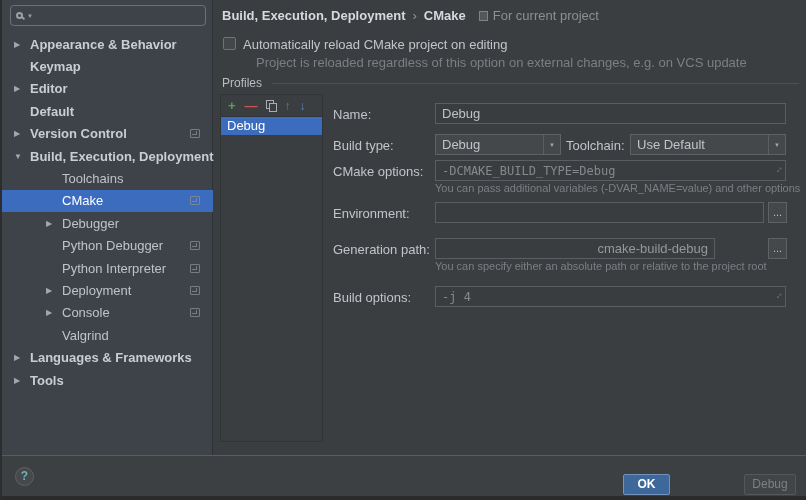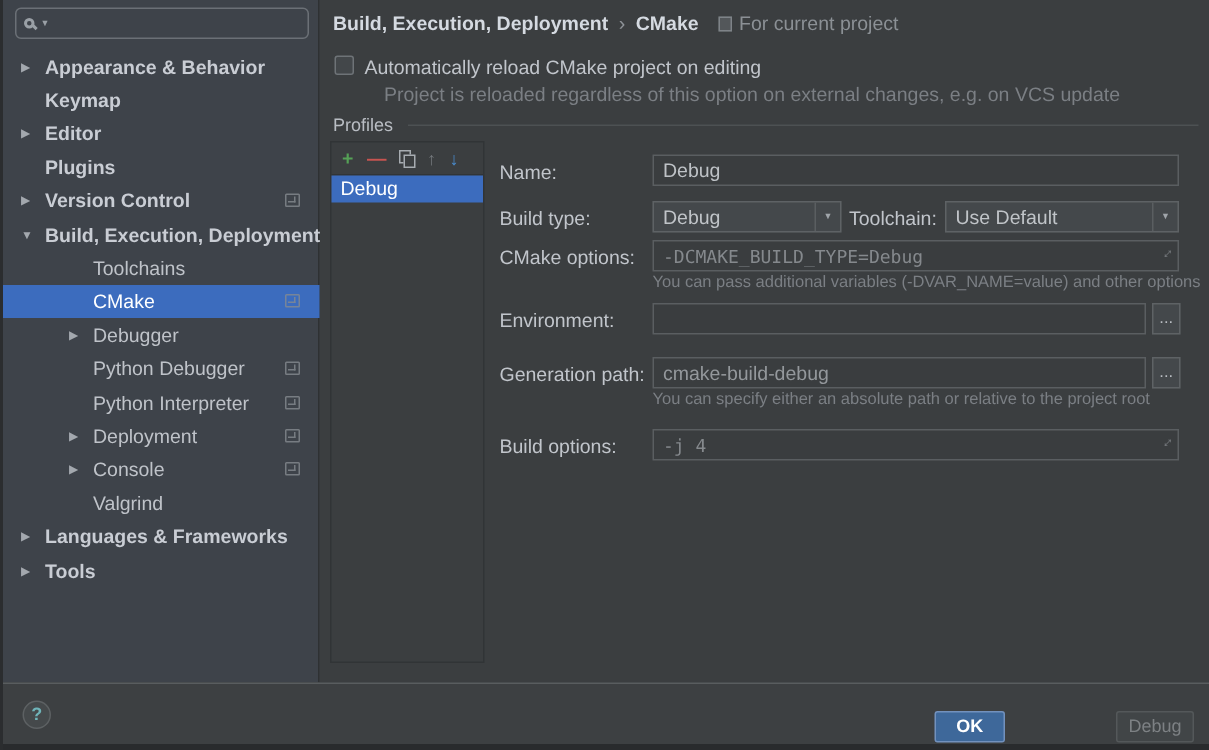--- a/index.html
+++ b/index.html
@@ -98,21 +98,21 @@
       <div class="t-row grp">
         <span class="tri"></span>
         <span class="t-label">Keymap</span>
       </div>
       <div class="t-row grp">
         <span class="tri">▶</span>
         <span class="t-label">Editor</span>
       </div>
       <div class="t-row grp">
         <span class="tri"></span>
-        <span class="t-label">Plugins</span>
+        <span class="t-label">Default</span>
       </div>
       <div class="t-row grp">
         <span class="tri">▶</span>
         <span class="t-label">Version Control</span>
         <span class="proj-badge"></span>
       </div>
       <div class="t-row grp">
         <span class="tri">▼</span>
         <span class="t-label">Build, Execution, Deployment</span>
       </div>
@@ -213,21 +213,21 @@
     <div class="f-label" style="left:118px;top:164px">CMake options:</div>
     <input class="tf mono" style="left: 220px; top: 160px; width: 351px;" value="-DCMAKE_BUILD_TYPE=Debug">
     <span class="expand" style="left:558px;top:163px">↔</span>
     <div class="hint" style="left:220px;top:182px">You can pass additional variables (-DVAR_NAME=value) and other options</div>
 
     <div class="f-label" style="left:118px;top:206px">Environment:</div>
     <input class="tf" style="left: 220px; top: 202px; width: 329px;" value="">
     <div class="browse" style="left:553px;top:202px">...</div>
 
     <div class="f-label" style="left:118px;top:242px">Generation path:</div>
-    <input class="tf dim" style="left: 220px; top: 238px; width: 329px;" value="cmake-build-debug">
+    <input class="tf dim" style="left: 220px; top: 238px; width: 280px; text-align: right;" value="cmake-build-debug">
     <div class="browse" style="left:553px;top:238px">...</div>
     <div class="hint" style="left:220px;top:260px">You can specify either an absolute path or relative to the project root</div>
 
     <div class="f-label" style="left:118px;top:290px">Build options:</div>
     <input class="tf mono" style="left: 220px; top: 286px; width: 351px;" value="-j 4">
     <span class="expand" style="left:558px;top:289px">↔</span>
   </div>
 
   <div class="footer">
     <div class="help-btn">?</div>

